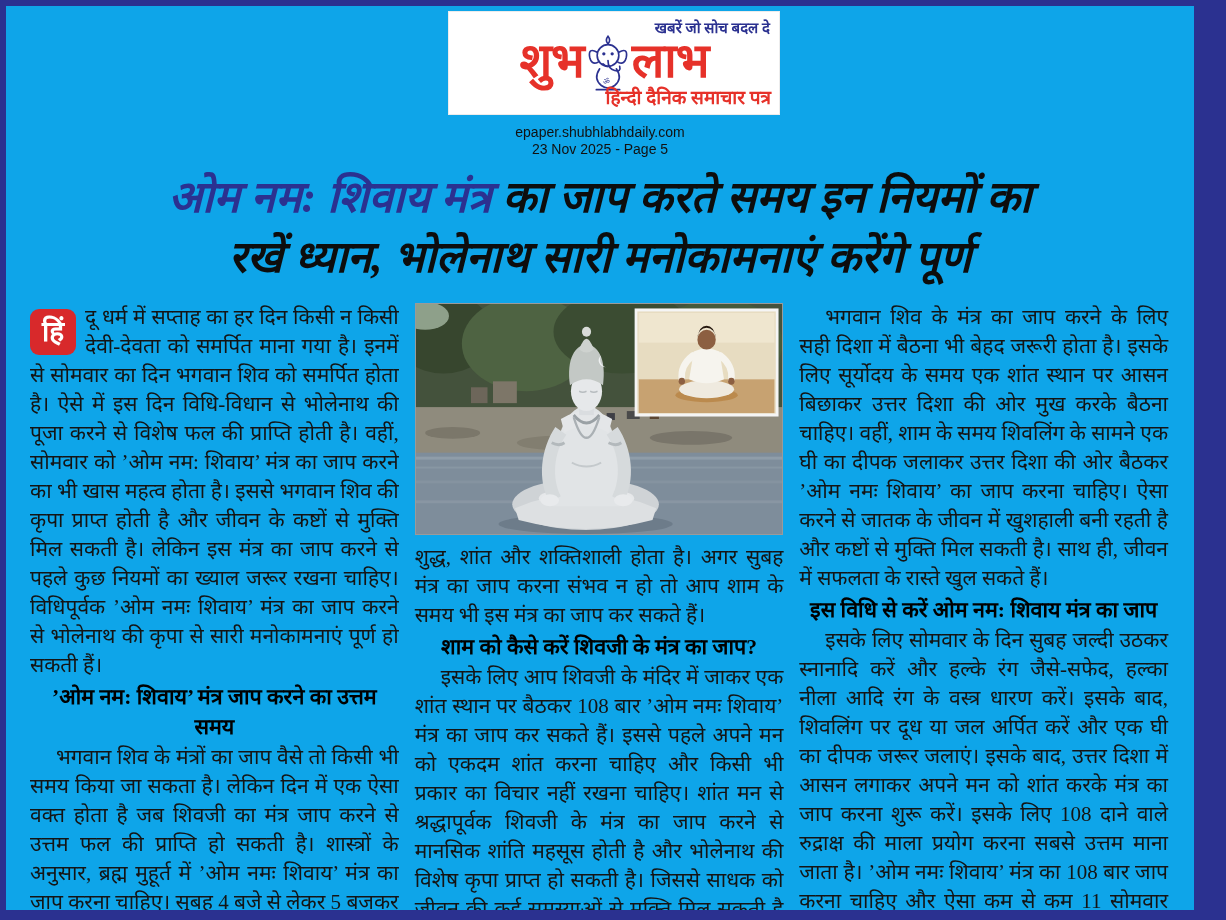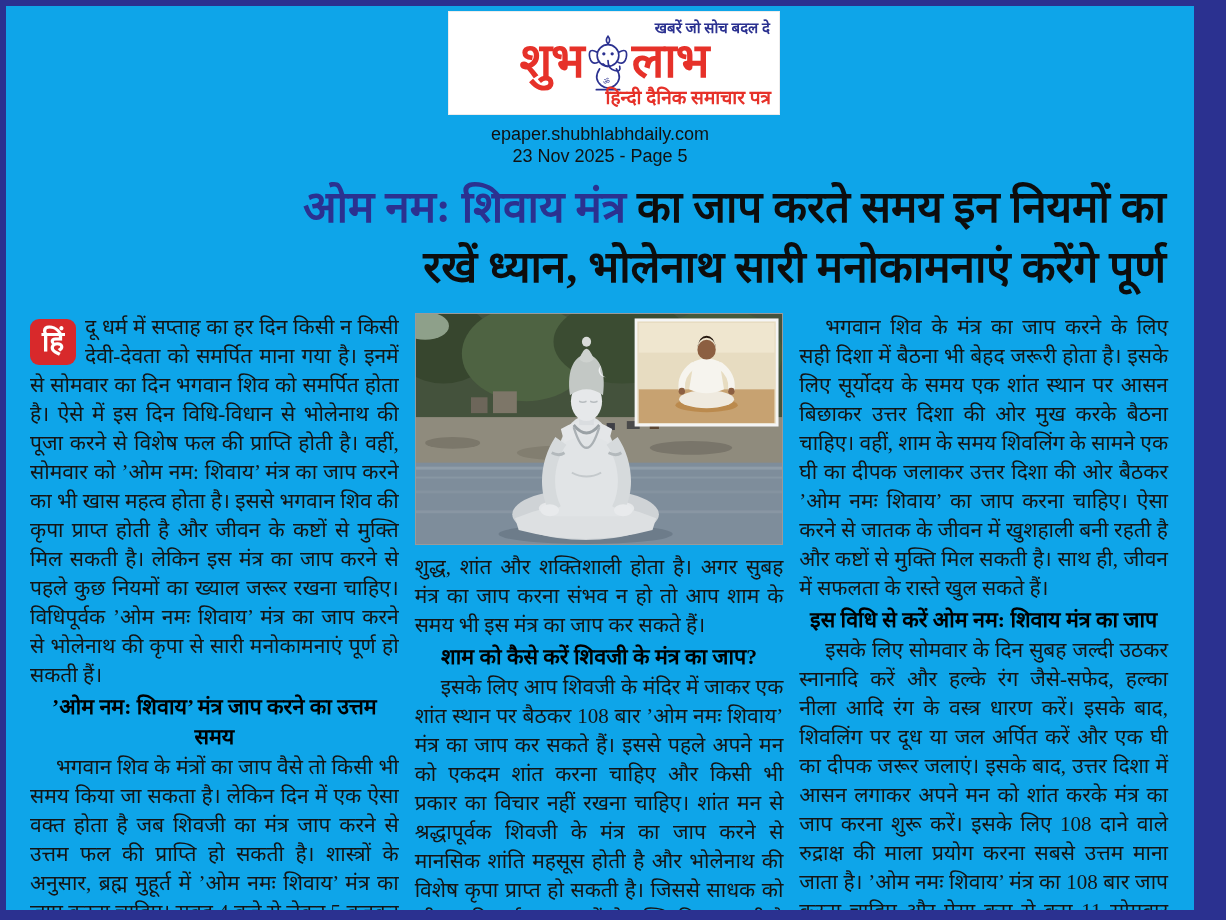--- a/index.html
+++ b/index.html
@@ -24,28 +24,28 @@
     display:flex; align-items:center; justify-content:center; gap:1px;
   }
   .title-word { color:#e63129; font-weight:bold; font-size:48px; line-height:1; letter-spacing:-1px; }
   .ganesh { display:inline-block; margin:4px -2px 0; }
   .ganesh svg { width:50px; height:62px; display:block; }
   .subtitle {
     position:absolute; bottom:4px; right:8px; color:#e63129;
     font-weight:bold; font-size:19px; white-space:nowrap;
   }
   .site-url, .date-page {
-    text-align:center; color:#111; font-size:18px;
+    text-align:center; color:#111; font-size:14px;
     font-family:"Liberation Sans","DejaVu Sans",sans-serif;
   }
   .site-url { margin-top:9px; }
   .date-page { margin-top:1px; }
 
   
-  .headline { margin:11px 28px 0; text-align:right; color:#0d0d0d; }
+  .headline { margin:11px 28px 0; text-align:center; color:#0d0d0d;font-style:italic; }
   .headline .hl-line { font-size:44px; font-weight:bold; line-height:60px; }
   .hl-accent { color:#2b3190; }
 
   
   .columns { display:flex; gap:16px; margin:15px 26px 0 24px; }
   .col { flex:1; min-width:0; font-size:21px; line-height:29px; text-align:justify; color:#141414; }
   .body-p { margin:0; }
   .indent { text-indent:26px; }
   .subhead { margin:2px 0 1px; font-size:21.5px; line-height:30px; text-align:center; font-weight:bold; color:#000; }
 

